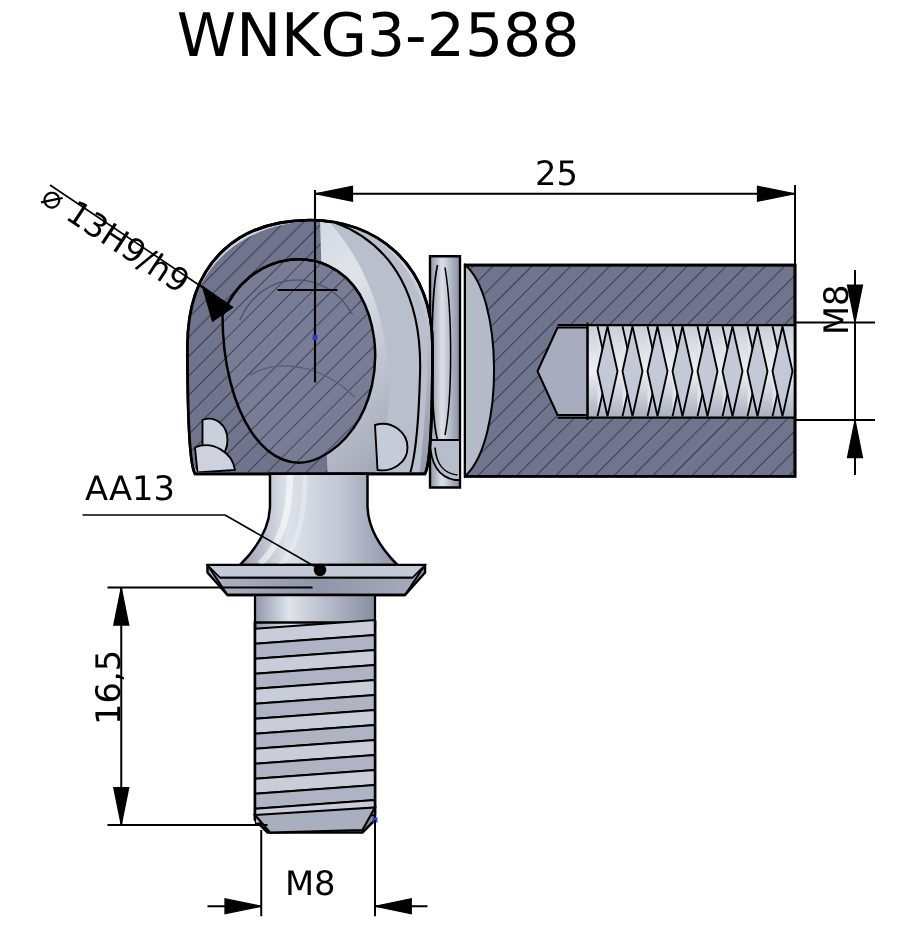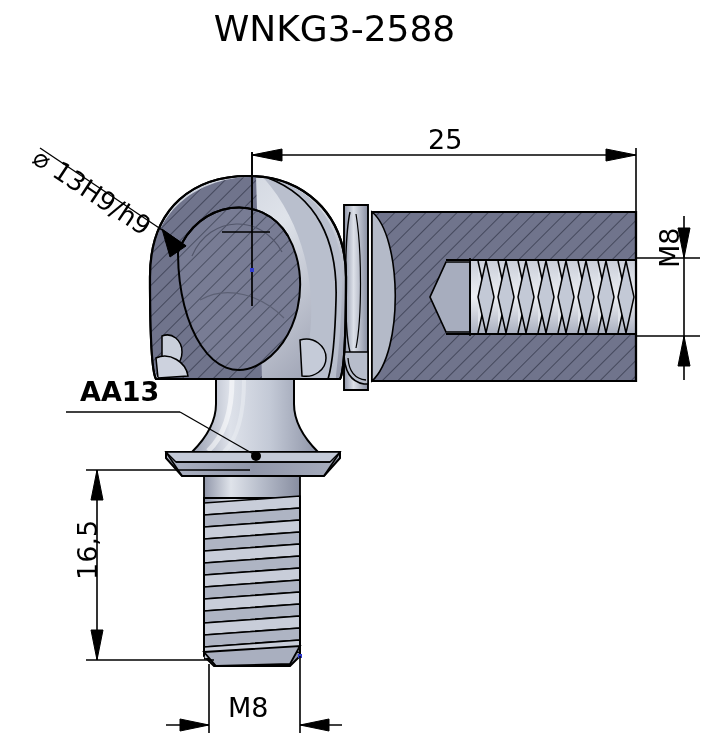--- a/index.html
+++ b/index.html
@@ -6,32 +6,31 @@
   html,body{margin:0;padding:0;background:#ffffff;}
   body{
     width:726px;height:740px;position:relative;overflow:hidden;
     font-family:"Liberation Sans","DejaVu Sans",sans-serif;
     color:#000;
   }
   #stage{position:absolute;left:0;top:0;width:726px;height:740px;}
   svg#drawing{position:absolute;left:0;top:0;width:726px;height:740px;display:block;}
   #title{
     position:absolute;left:0;top:4px;width:605px;text-align:center;
-    font-size:36px;letter-spacing:0px;font-weight:400;line-height:50px;
+    font-size:48px;letter-spacing:0px;font-weight:400;line-height:50px;
     font-family:"DejaVu Sans","Liberation Sans",sans-serif;
     white-space:pre;
-    padding-left:32px;
   }
   .dimtxt{
     position:absolute;font-size:27px;font-weight:400;white-space:pre;
     font-family:"DejaVu Sans","Liberation Sans",sans-serif;color:#000;
   }
   .boldtxt{
-    position:absolute;font-size:27px;font-weight:700;white-space:pre;
-    font-family:"DejaVu Sans","Liberation Sans",sans-serif;color:#000;margin-left:12px;
+    position:absolute;font-size:27px;font-weight:400;white-space:pre;
+    font-family:"DejaVu Sans","Liberation Sans",sans-serif;color:#000;
   }
   #dim-25{left:428px;top:124px;}
   #dim-m8-right{left:654px;top:268px;transform:rotate(-90deg);transform-origin:0 0;}
   #dim-165{left:72px;top:580px;transform:rotate(-90deg);transform-origin:0 0;}
   #dim-m8-bottom{left:228px;top:692px;}
   #lbl-aa13{left:68px;top:376px;}
   #lbl-dia{
     left:44px;top:142px;transform:rotate(33.5deg);transform-origin:0 0;
     font-size:26px;
   }

